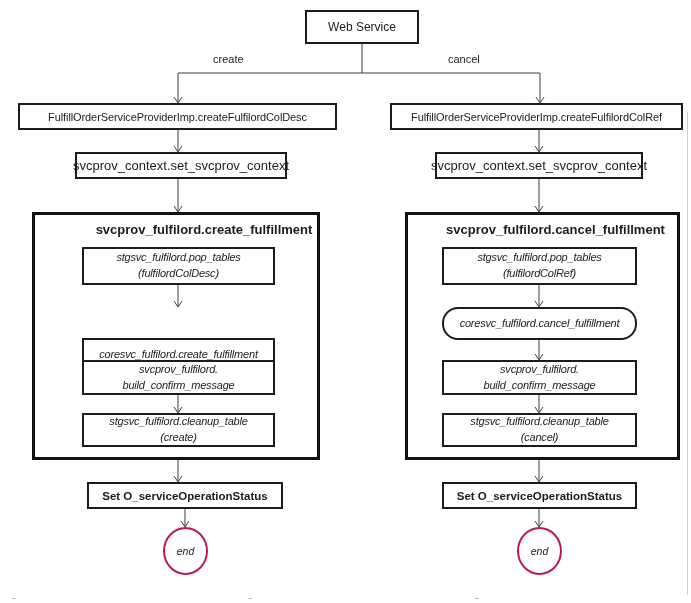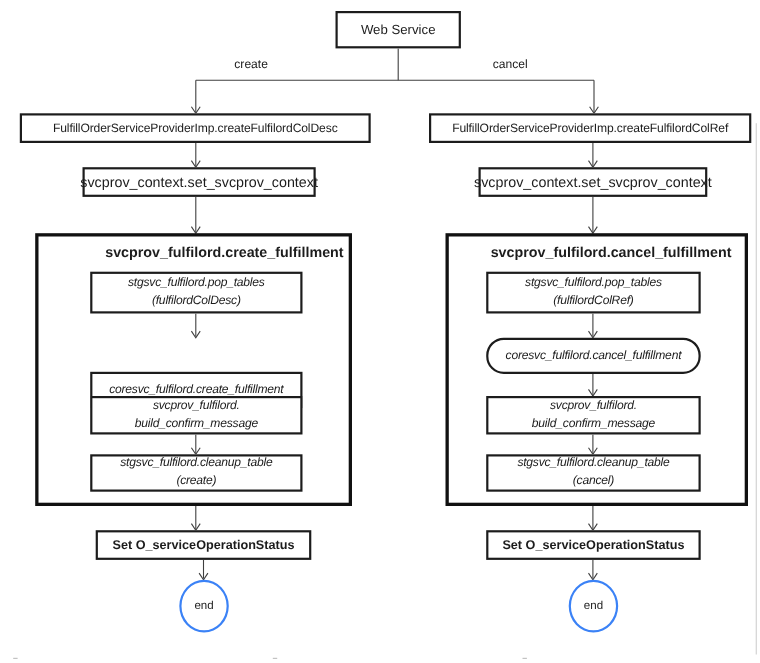--- a/index.html
+++ b/index.html
@@ -27,23 +27,23 @@
   }
   .step {
     position:absolute; box-sizing:border-box;
     border:2px solid #1c1c1c; background:#ffffff;
     display:flex; flex-direction:column; align-items:center; justify-content:center;
     font-size:11px; letter-spacing:-0.2px; line-height:1.45;
     text-align:center; white-space:nowrap;font-style:italic;
   }
   .branch-label { position:absolute; font-size:11px; width:60px; }
   .endnode {
-    position:absolute; box-sizing:border-box; border:2px solid #3b82f6;
+    position:absolute; box-sizing:border-box; border:2px solid #be185d;
     border-radius:50%; background:#ffffff;
-    display:flex; align-items:center; justify-content:center; font-size:10.5px;
+    display:flex; align-items:center; justify-content:center; font-size:10.5px;font-style:italic;
   }
   .connectors { position:absolute; left:0; top:0; }
   .faint-v { position:absolute; width:1px; background:#cfcfcf; }
   .faint-dash { position:absolute; height:1px; width:4px; background:#bdbdbd; }
 </style>
 </head>
 <body>
 
 <div id="canvas">
 

